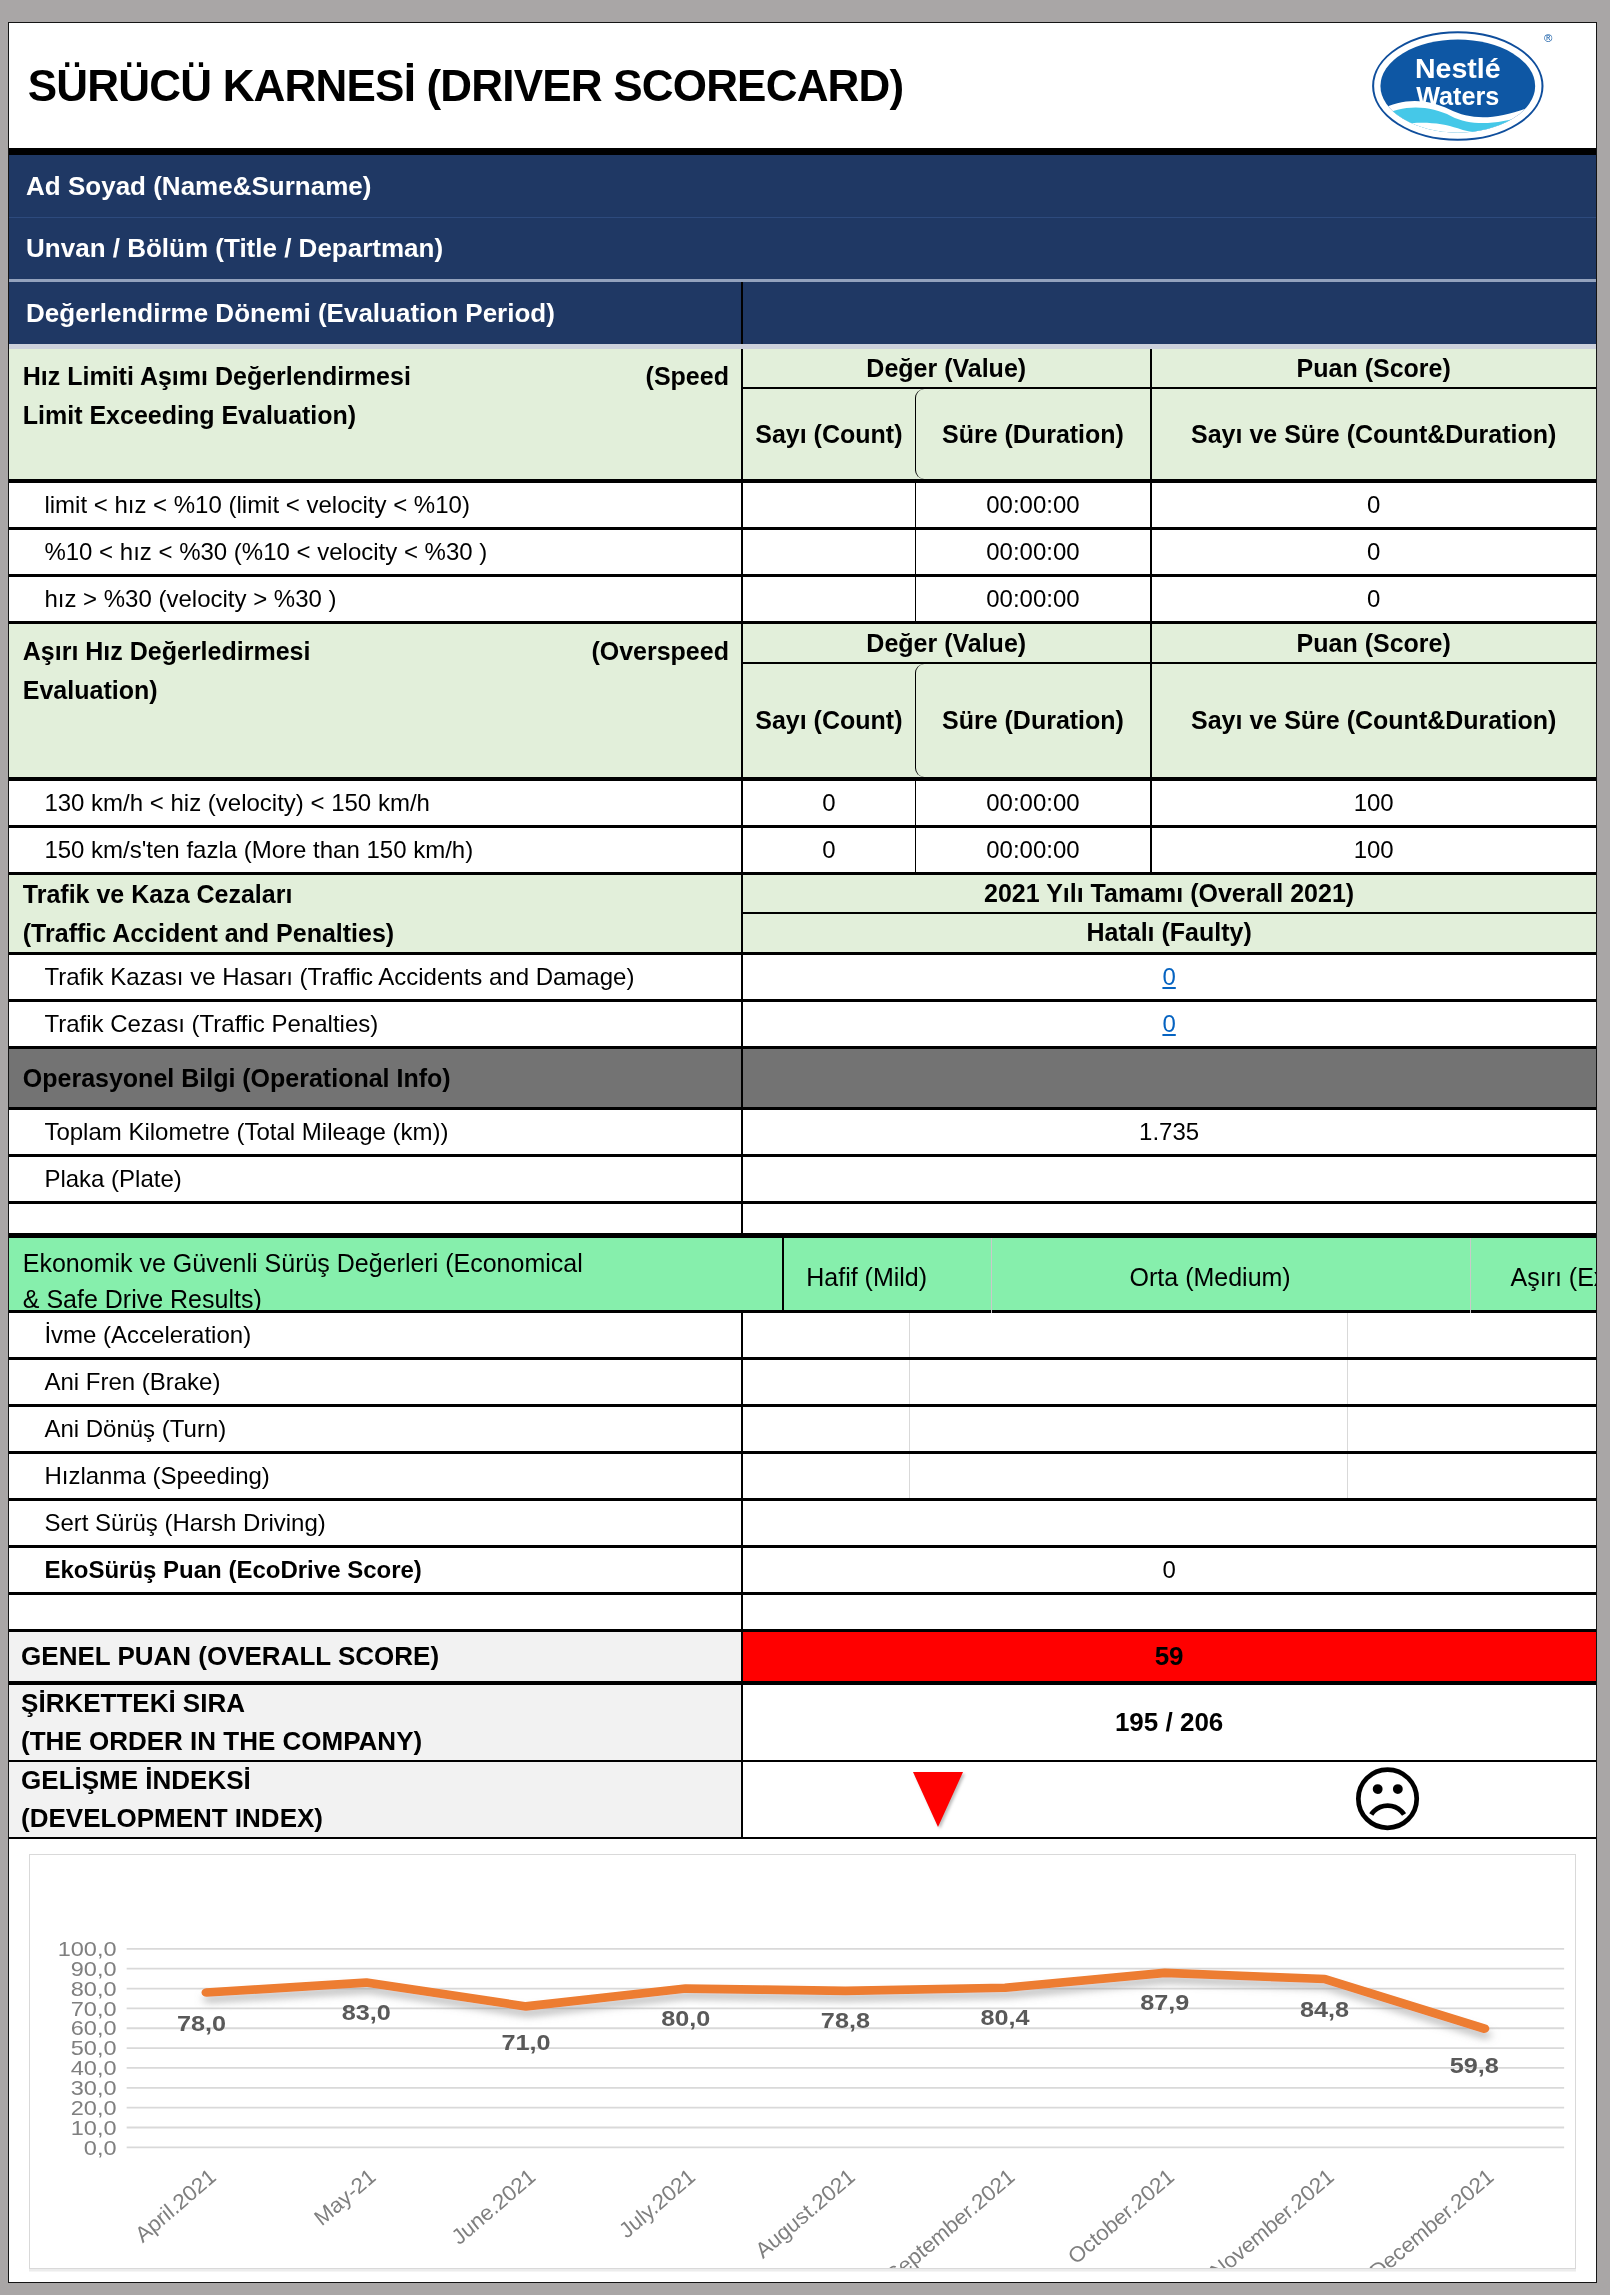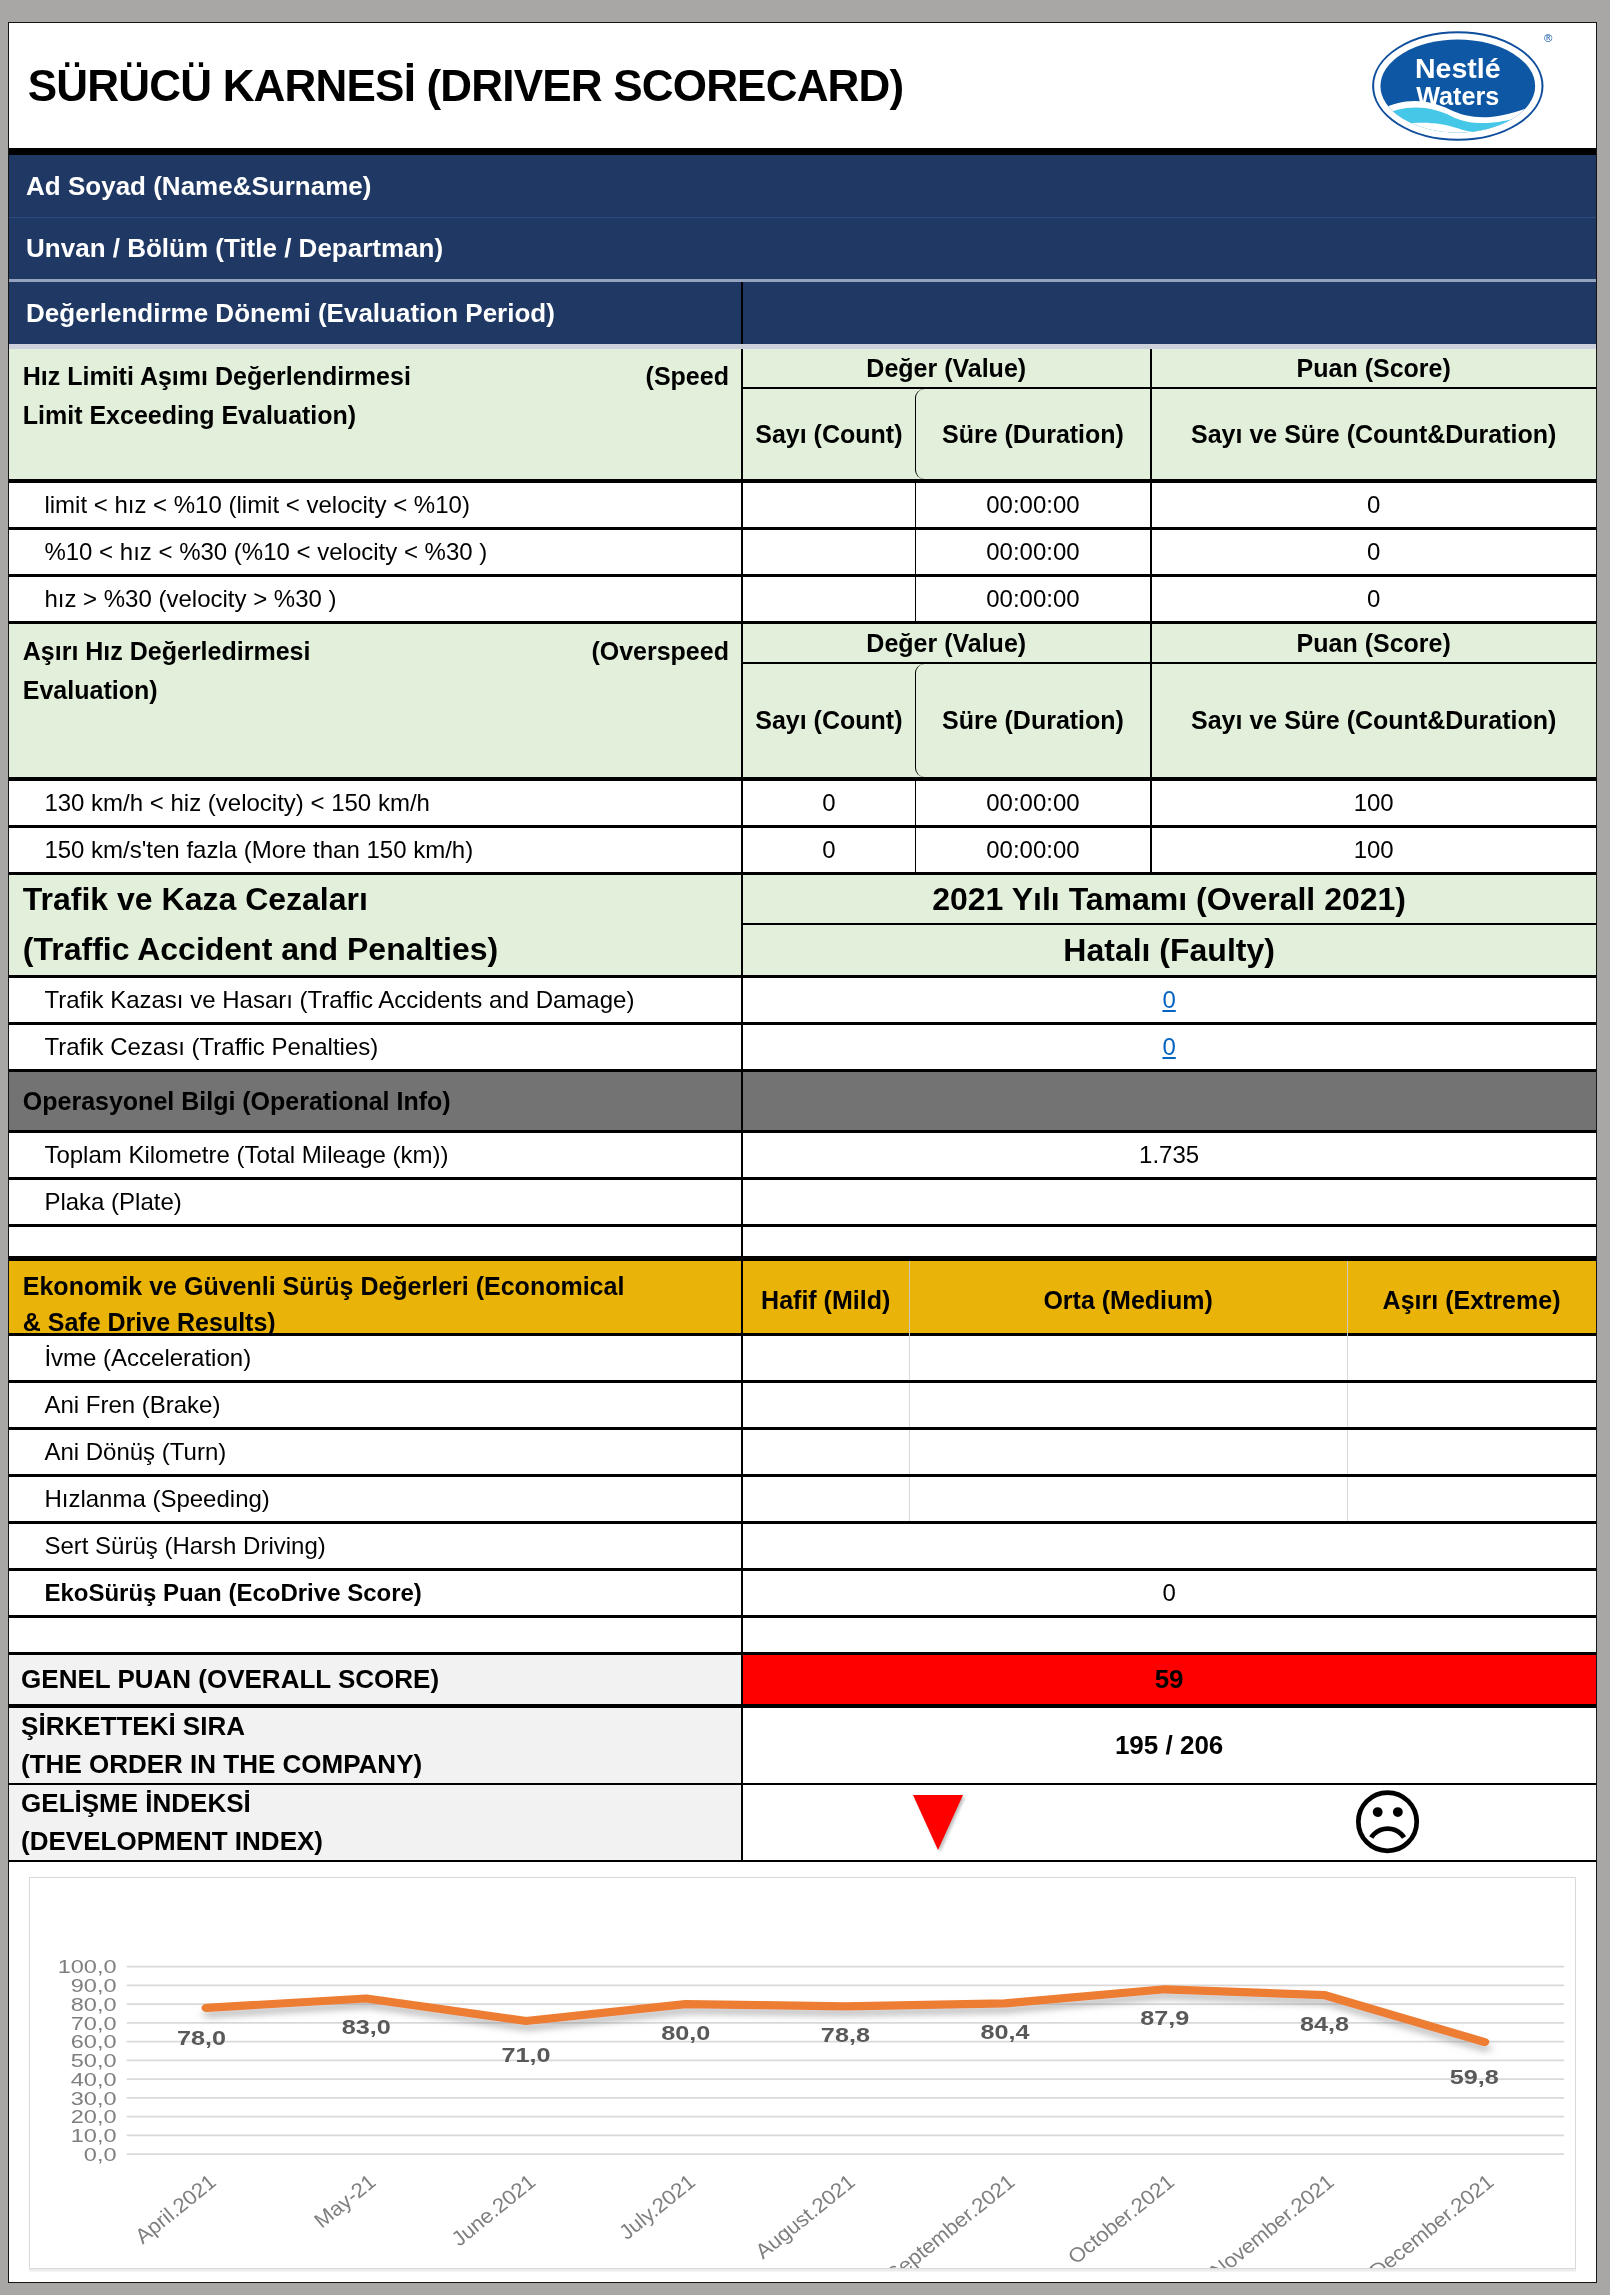--- a/index.html
+++ b/index.html
@@ -43,34 +43,34 @@
 
   .row2{flex:none;height:47px;display:grid;grid-template-columns:46.1% 53.9%;
     border-bottom:3.3px solid #000;font-size:24px;background:#fff;color:#000;}
   .row2 .lab{display:flex;align-items:center;padding-left:35px;}
   .row2 .val{border-left:2.5px solid #000;display:flex;align-items:center;justify-content:center;}
   .row2.empty{height:32px;border-bottom:3.3px solid #000;}
   .row2.empty2{height:35px;border-bottom:1.7px solid #000;}
   a.zero-link{color:#0563C1;text-decoration:underline;font-size:24px;}
 
   
-  .sec2{flex:none;height:103px;display:grid;grid-template-columns:46.1% 53.9%;grid-template-rows:1fr 1fr;
-    background:#E2EFDA;border-bottom:3.3px solid #000;font-weight:bold;font-size:32px;}
+  .sec2{flex:none;height:80px;display:grid;grid-template-columns:46.1% 53.9%;grid-template-rows:1fr 1fr;
+    background:#E2EFDA;border-bottom:3.3px solid #000;font-weight:bold;font-size:25px;}
   .sec2 .lbl{grid-area:1/1/3/2;display:flex;flex-direction:column;justify-content:center;padding-left:13.4px;line-height:1.55;}
   .sec2 .top{grid-area:1/2/2/3;border-left:2.5px solid #000;border-bottom:2.5px solid #000;display:flex;align-items:center;justify-content:center;}
   .sec2 .bot{grid-area:2/2/3/3;border-left:2.5px solid #000;display:flex;align-items:center;justify-content:center;}
 
   .op{flex:none;height:61px;display:grid;grid-template-columns:46.1% 53.9%;background:#737373;
     border-bottom:3.3px solid #000;font-weight:bold;font-size:25px;}
   .op .lbl{display:flex;align-items:center;padding-left:13.4px;}
   .op .r{border-left:2.5px solid #000;}
 
   
   .secEco{flex:none;height:77px;display:grid;grid-template-columns:46.1% 10.6% 27.6% 15.7%;
-    background:#eab308;border-top:2.5px solid #000;border-bottom:3.3px solid #000;font-weight:bold;font-size:25px;}
+    background:#86efac;border-top:2.5px solid #000;border-bottom:3.3px solid #000;font-weight:normal;font-size:25px;gap:41px;}
   .secEco .lbl{padding:6.7px 8.4px 0 13.4px;line-height:1.45;}
   .secEco .m1{border-left:2.5px solid #000;display:flex;align-items:center;justify-content:center;}
   .secEco .m2{border-left:1.7px solid #c9c9c9;display:flex;align-items:center;justify-content:center;}
   .secEco .m3{border-left:1.7px solid #c9c9c9;display:flex;align-items:center;justify-content:center;}
 
   .rowEco{flex:none;height:47px;display:grid;grid-template-columns:46.1% 10.6% 27.6% 15.7%;
     border-bottom:3.3px solid #000;font-size:24px;background:#fff;}
   .rowEco .lab{display:flex;align-items:center;padding-left:35px;}
   .rowEco .m1{border-left:2.5px solid #000;}
   .rowEco .m2{border-left:1.7px solid #d9d9d9;}

